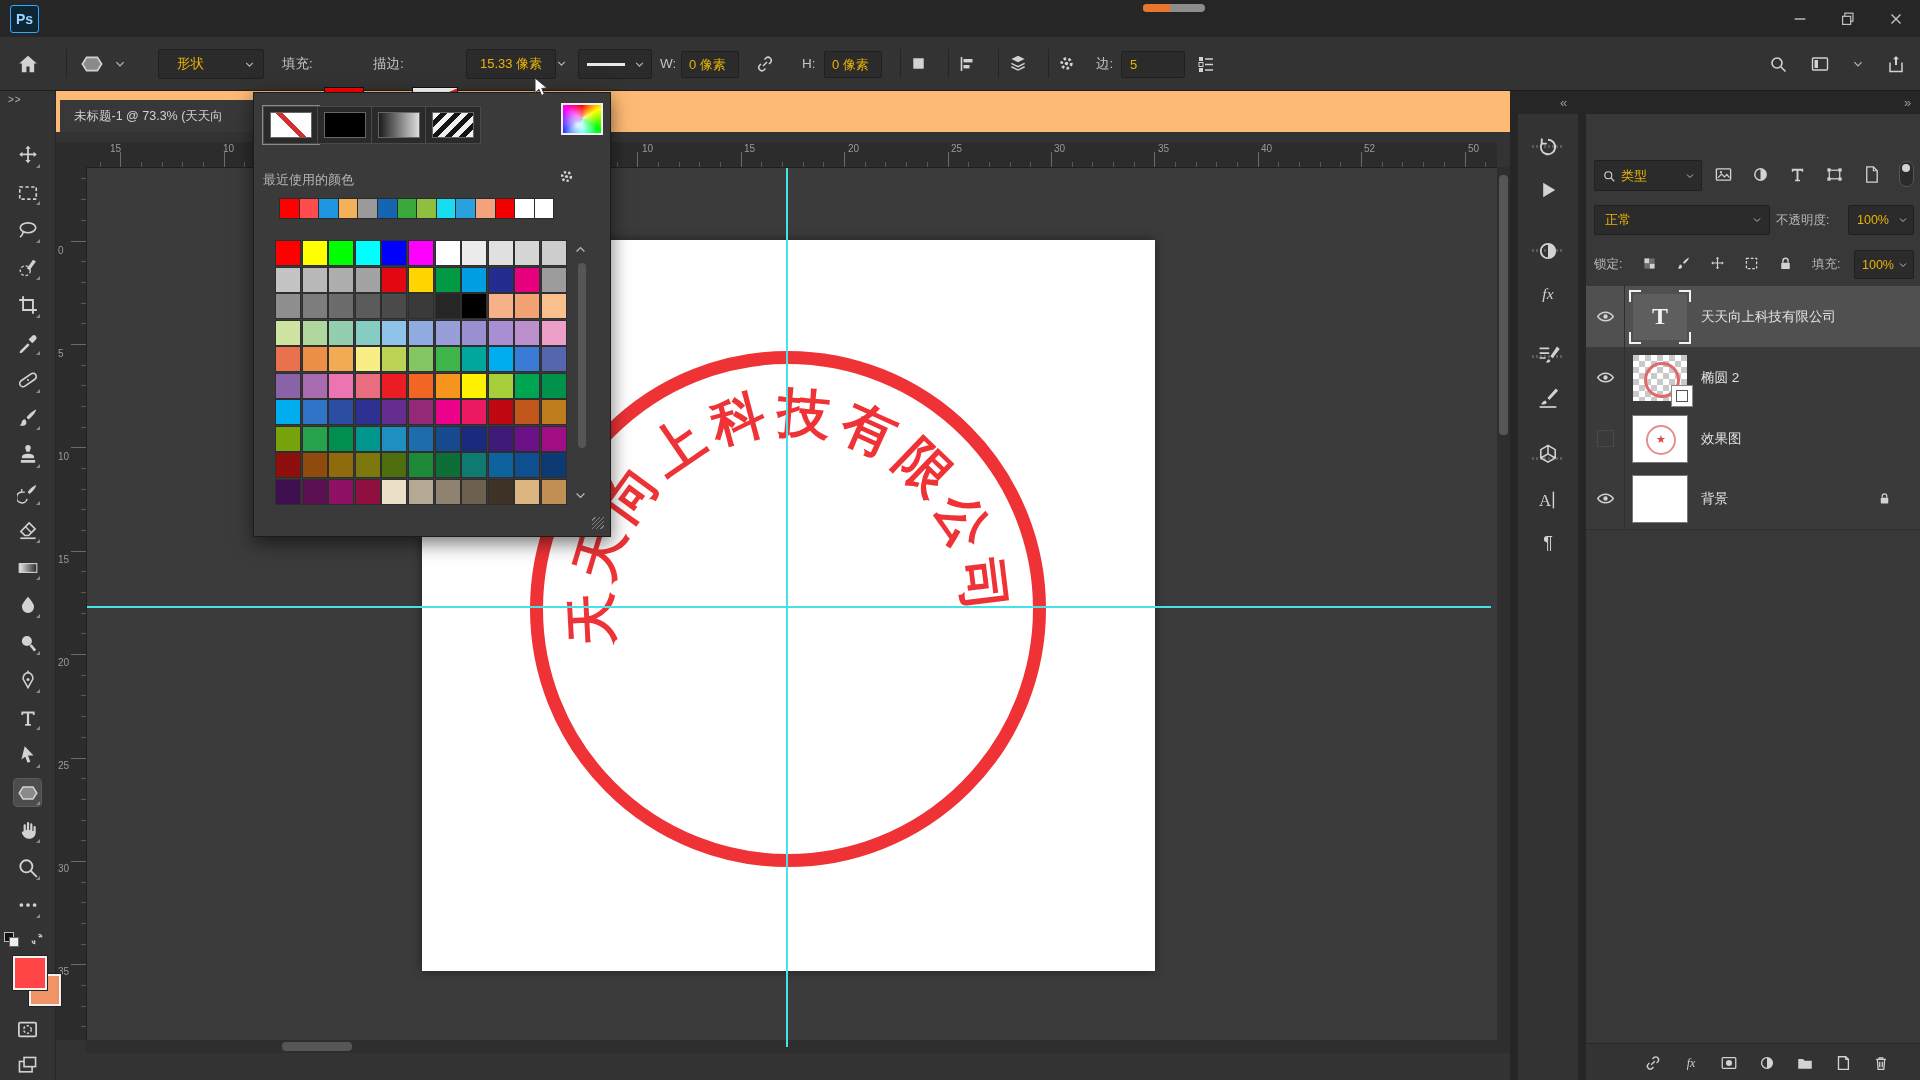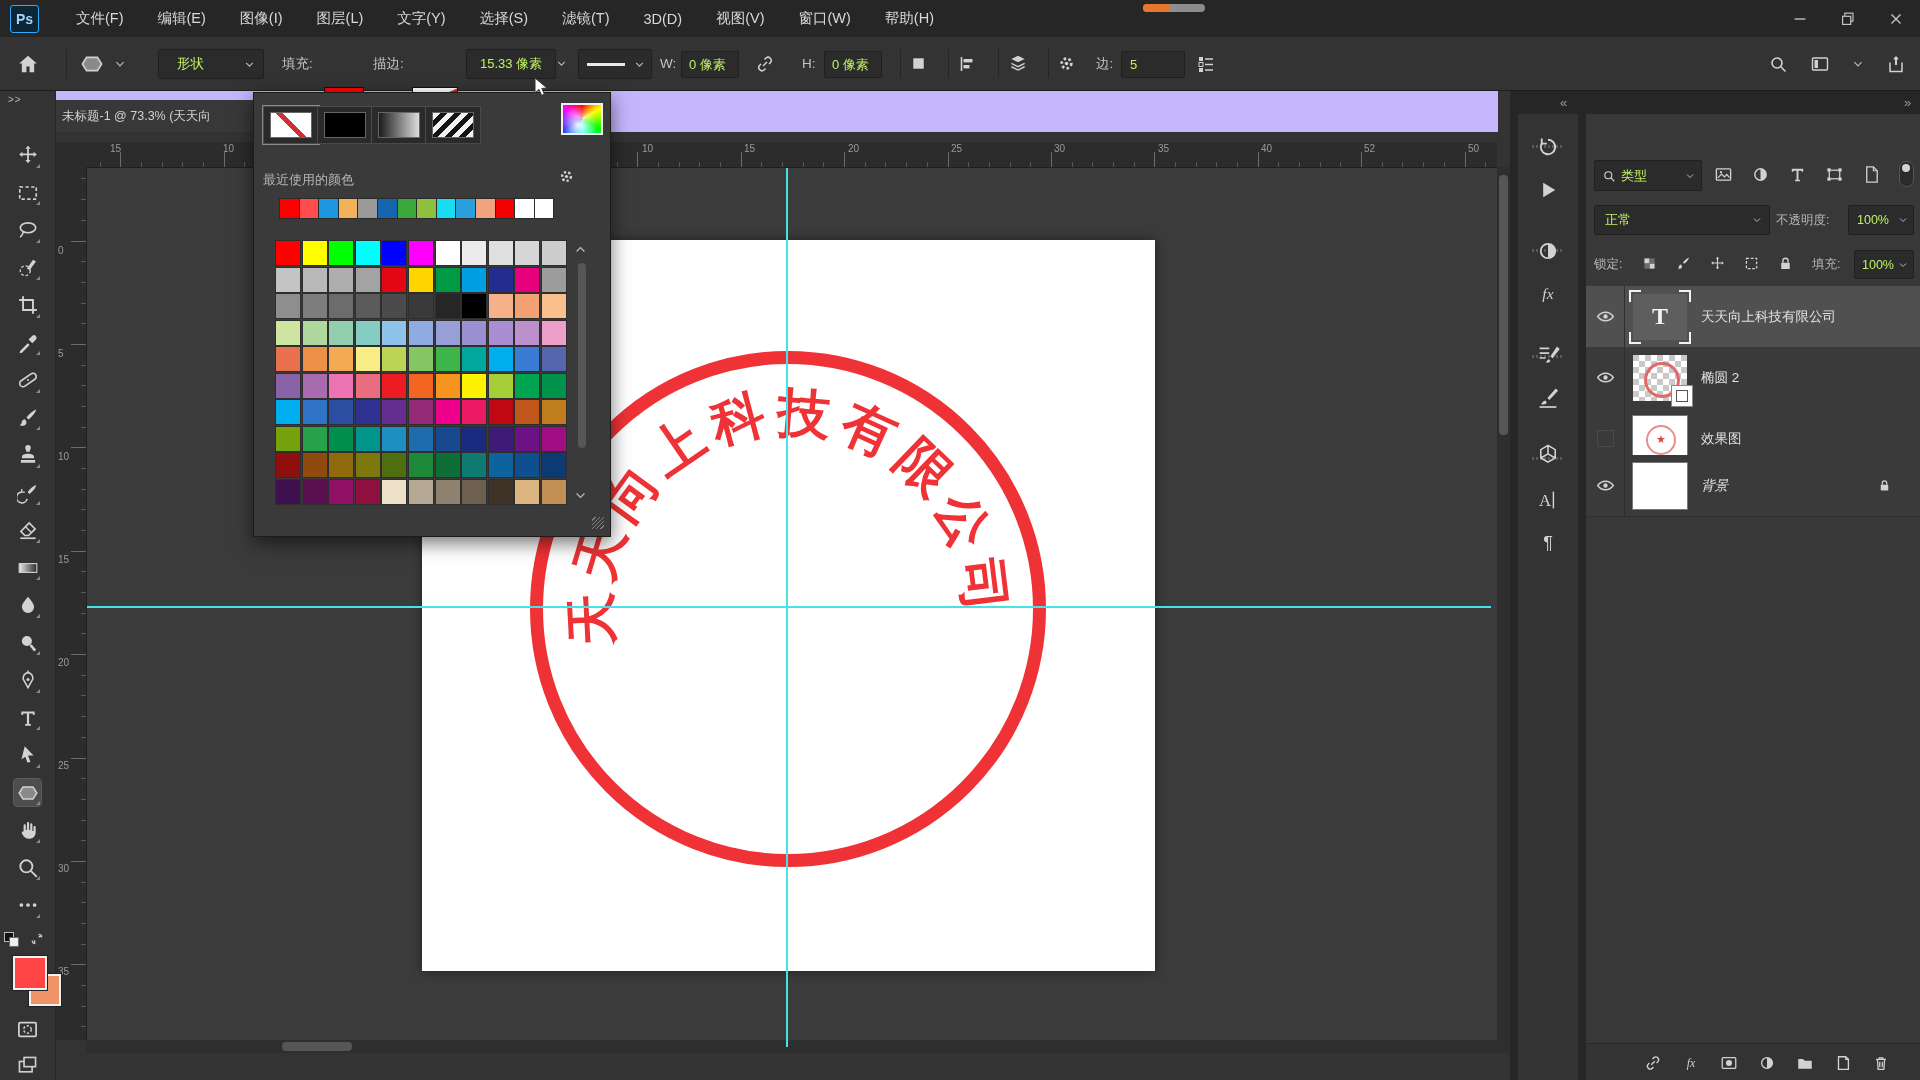--- a/index.html
+++ b/index.html
@@ -14,30 +14,30 @@
   .menuitem{padding:0 17px;height:37px;display:flex;align-items:center;color:#d8d8d8;font-size:14.5px;cursor:default}
   .sync{position:absolute;left:1143px;top:4px;width:62px;height:8px;border-radius:4px;background:#8d8d8d;overflow:hidden}
   .sync i{display:block;width:44%;height:100%;background:#e8762c}
   .winctl{position:absolute;right:0;top:0;height:37px;display:flex}
   .winbtn{width:48px;height:37px;display:flex;align-items:center;justify-content:center}
   
   .optionsbar{position:absolute;left:0;top:37px;width:1920px;height:53px;background:#333;border-bottom:1px solid #1e1e1e;z-index:39}
   .ob{position:absolute;top:0;height:53px;display:flex;align-items:center}
   .obsep{position:absolute;top:12px;width:1px;height:29px;background:#252525}
   .oblabel{color:#c3c3c3;font-size:13.5px}
-  .well{background:#2b2b2b;border:1px solid #202020;border-radius:2px;color:#bef264;display:flex;align-items:center}
+  .well{background:#2b2b2b;border:1px solid #202020;border-radius:2px;color:#eab308;display:flex;align-items:center}
   .chev{color:#b0b0b0}
   
   .toolbar{position:absolute;left:0;top:90px;width:55px;height:990px;background:#333;border-right:1px solid #262626;z-index:30}
   .tool{position:absolute;left:14px;width:27px;height:27px;display:flex;align-items:center;justify-content:center;border-radius:3px}
   .tool.sel{background:#4d4d4d;outline:1px solid #5c5c5c}
   .tool::after{content:"";position:absolute;right:1px;bottom:1px;border-left:4px solid transparent;border-bottom:4px solid #8a8a8a}
   .fgswatch{position:absolute;border:2px solid #f2f2f2;box-shadow:0 0 0 1px #222}
   
-  .tabbar{position:absolute;left:43px;top:90px;width:1455px;height:42px;background:#c4b5fd;z-index:20}
+  .tabbar{position:absolute;left:55px;top:90px;width:1455px;height:42px;background:#fdba74;z-index:20}
   .doctab{position:absolute;top:10px;height:32px;display:flex;align-items:center;font-size:12.5px;overflow:hidden;white-space:nowrap}
   
   .rulh{position:absolute;left:86px;top:142px;width:1411px;height:25px;background:#2c2c2c;border-bottom:1px solid #1f1f1f;z-index:10}
   .rulv{position:absolute;left:55px;top:167px;width:31px;height:873px;background:#2c2c2c;border-right:1px solid #1f1f1f;z-index:10}
   .rulcorner{position:absolute;left:55px;top:142px;width:31px;height:25px;background:#2c2c2c;border-right:1px solid #1f1f1f;border-bottom:1px solid #1f1f1f;z-index:10}
   .tick{position:absolute;bottom:0;width:1px;background:#585858}
   .tick.m{height:5px}.tick.M{height:15px;background:#6b6b6b}
   .vtick{position:absolute;right:0;height:1px;background:#585858}
   .vtick.m{width:5px}.vtick.M{width:15px;background:#6b6b6b}
   .rlab{position:absolute;top:1px;font-size:10px;color:#9a9a9a}
@@ -80,33 +80,20 @@
   .grip{position:absolute;width:12px;height:12px;background-image:repeating-linear-gradient(135deg,transparent 0 2px,#808080 2px 3px)}
   .cursor{position:absolute;z-index:100}
 </style>
 </head>
 <body>
 
 <div class="app">
 
   <div class="titlebar">
     <div class="pslogo">Ps</div>
-    <div id="menus" style="display:flex">
-        <div class="menuitem">文件(F)</div>
-        <div class="menuitem">编辑(E)</div>
-        <div class="menuitem">图像(I)</div>
-        <div class="menuitem">图层(L)</div>
-        <div class="menuitem">文字(Y)</div>
-        <div class="menuitem">选择(S)</div>
-        <div class="menuitem">滤镜(T)</div>
-        <div class="menuitem">3D(D)</div>
-        <div class="menuitem">视图(V)</div>
-        <div class="menuitem">窗口(W)</div>
-        <div class="menuitem">帮助(H)</div>
-      </div>
     <div class="sync">
         <i></i>
       </div>
     <div class="winctl" id="winctl">
         <div class="winbtn">
           <span>
             <svg class="ic" width="18" height="18" viewBox="0 0 20 20">
               <path d="M4 10h12" stroke="#c6c6c6" stroke-width="1.5"></path>
             </svg>
           </span>
@@ -991,21 +978,21 @@
           </div>
           <div class="lrow" style="top: 294px;">
             <div class="eyecell">
               <div style="width: 15px; height: 15px; border: 1px solid rgb(74, 74, 74);"></div>
             </div>
             <div class="thumb" style="background: rgb(255, 255, 255); box-shadow: rgb(119, 119, 119) 0px 0px 0px 1px;">
               <div style="position:absolute;left:13px;top:9px;width:26px;height:26px;border:2px solid #e58f8f;border-radius:50%;display:flex;align-items:center;justify-content:center;color:#d84848;font-size:11px">★</div>
             </div>
             <div class="lname">效果图</div>
           </div>
-          <div class="lrow" style="top: 341px; font-style: italic;">
+          <div class="lrow" style="top: 354px;">
             <div class="eyecell">
               <span>
                 <svg class="ic" width="19" height="19" viewBox="0 0 20 20">
                   <path d="M1.8 10S5 5.5 10 5.5 18.2 10 18.2 10 15 14.5 10 14.5 1.8 10 1.8 10z" fill="none" stroke="#d2d2d2" stroke-width="1.4"></path>
                   <circle cx="10" cy="10" r="2.3" fill="#d2d2d2"></circle>
                 </svg>
               </span>
             </div>
             <div class="thumb" style="background: rgb(255, 255, 255); box-shadow: rgb(119, 119, 119) 0px 0px 0px 1px;"></div>
             <div class="lname">背景</div>

